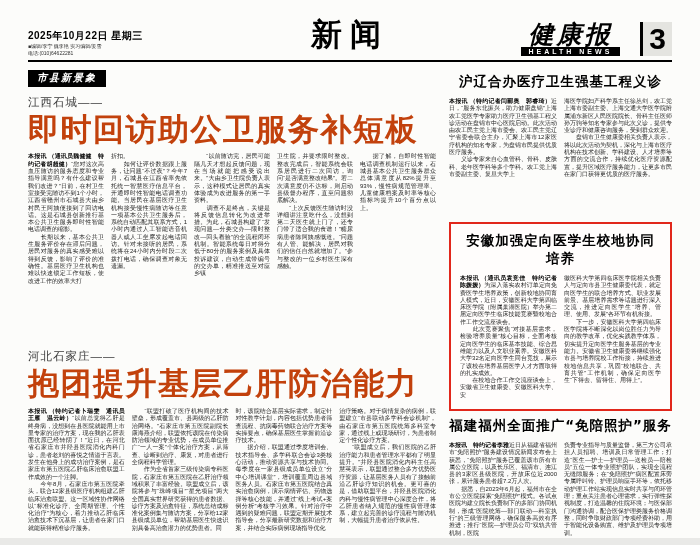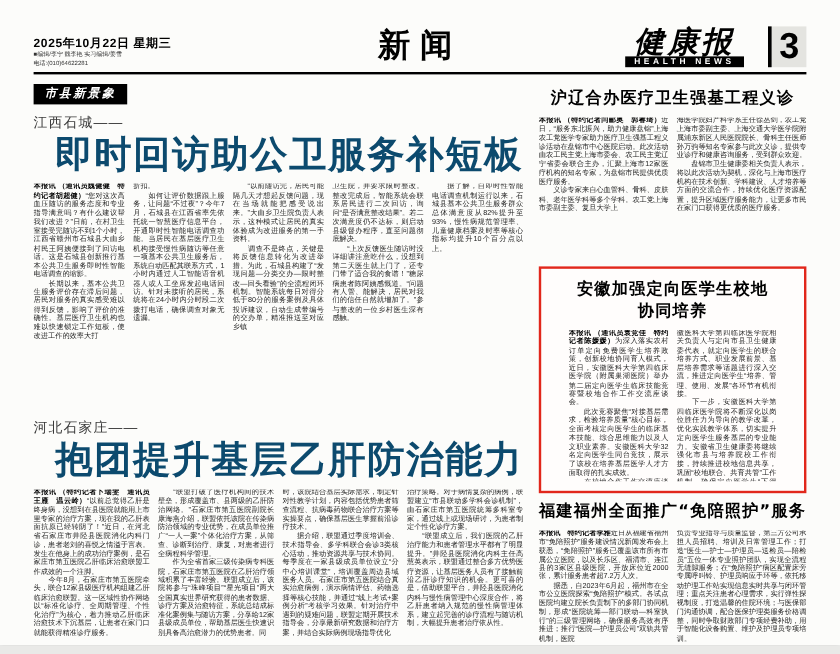--- a/index.html
+++ b/index.html
@@ -5,49 +5,49 @@
   html,body{margin:0;padding:0;background:#e9e9e7;}
   .page{position:relative;width:700px;height:538px;background:#fcfcfa;margin:0 auto;
         font-family:"Liberation Sans","DejaVu Sans",sans-serif;color:#222;overflow:hidden;
         box-shadow:0 0 4px rgba(0,0,0,.25);}
   
   .header{margin:0 28px;padding-top:12px;height:44px;display:flex;align-items:flex-end;}
   .h-left{width:215px;}
   .h-date{font-size:10px;font-weight:bold;color:#000;letter-spacing:.5px;}
   .h-staff,.h-phone{font-size:5px;line-height:6.5px;color:#333;transform-origin:left top;}
   .h-center{flex:1;text-align:center;}
-  .h-section{font-size:27px;font-weight:900;letter-spacing:8px;color:#000;font-family:"DejaVu Sans",sans-serif;}
+  .h-section{font-size:31px;font-weight:900;letter-spacing:8px;color:#000;font-family:"DejaVu Sans",sans-serif;}
   .h-right{width:215px;display:flex;justify-content:flex-end;align-items:flex-end;gap:20px;}
   .masthead-wrap{text-align:center;}
   .masthead{font-family:"DejaVu Serif","Liberation Serif",serif;font-style:italic;font-weight:bold;
             font-size:25px;line-height:24px;color:#000;letter-spacing:3px;}
   .masthead-en{background:#000;color:#fff;font-size:7px;letter-spacing:3px;padding:1px 8px;font-weight:bold;}
   .pageno{background:#e4e4e0;color:#000;font-size:30px;font-weight:900;line-height:34px;
           padding:0 6px;border-left:3px solid #000;}
   .top-rule{margin:4px 28px 0;border-bottom:2.5px solid #000;}
   
   .main{margin:5px 28px 0;display:flex;gap:13px;}
   .left-region{width:408px;}
   .right-region{width:223px;}
   .sec-label{display:inline-block;background:#000000;color:#fff;font-size:10px;font-weight:bold;
              font-style:italic;padding:1px 9px 2px;letter-spacing:2px;margin-top:3px;
              font-family:"DejaVu Serif",serif;}
   .place{font-size:11.5px;color:#3a3a3a;margin:8px 0 3px;letter-spacing:1px;}
-  .headline-big{font-size:31px;font-weight:900;color:#0c4a6e;letter-spacing:1.5px;line-height:1.08;
-                white-space:nowrap;font-family:"DejaVu Sans",sans-serif;text-align:right;}
+  .headline-big{font-size:31px;font-weight:900;color:#c2410c;letter-spacing:1.5px;line-height:1.08;
+                white-space:nowrap;font-family:"DejaVu Sans",sans-serif;}
   .cols{display:flex;gap:7px;overflow:hidden;margin-top:7px;}
   .col{flex:1;font-size:6px;line-height:7.3px;text-align:justify;color:#1e1e1e;white-space:pre-line;}
   .byline{font-weight:bold;color:#000;}
   .h-art1-body{height:188px;}
   .art2{margin-top:6px;}
   .h-art2-body{height:128px;}
   .r-head{font-size:13.5px;font-weight:900;text-align:center;color:#000;letter-spacing:1px;margin:6px 0 5px;
           font-family:"DejaVu Sans",sans-serif;}
   .r-art1-body{height:116px;}
-  .redbox{margin-top:8px;border:2.5px solid #e1271b;padding:4px 23px 8px;background:#fffdfc;}
+  .redbox{margin-top:8px;border:2.5px solid #e1271b;padding:4px 9px 8px;background:#fffdfc;}
   .redbox .r-head{margin:4px 0 5px;}
   .r-box-body{height:126px;}
   .r-art3-body{height:116px;}
 </style>
 </head>
 <body>
 
 <div class="page">
 
   <div class="header">

